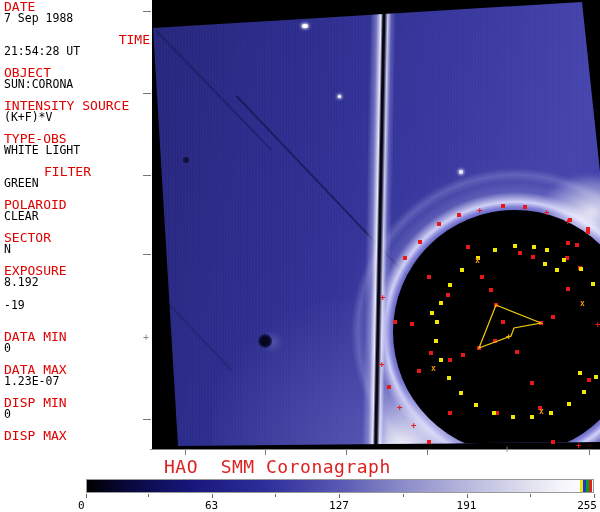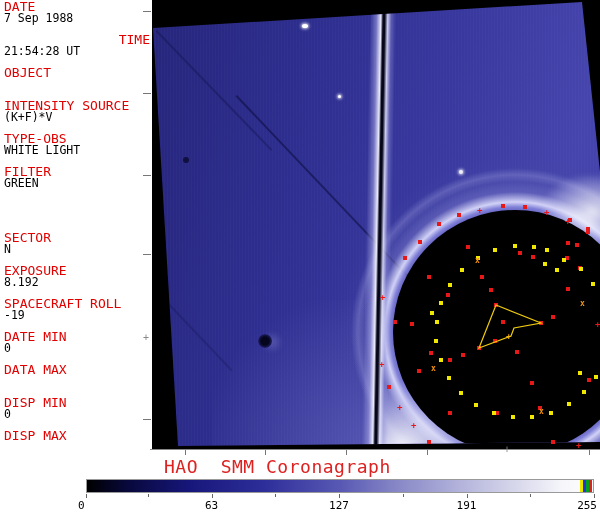--- a/index.html
+++ b/index.html
@@ -93,51 +93,56 @@
       <div class="field" style="top: 2px;">
         <div class="lbl" style="color: rgb(224, 0, 0);">DATE</div>
         <div class="val">7 Sep 1988</div>
       </div>
       <div class="field" style="top: 35px;">
         <div class="lbl" style="color: rgb(224, 0, 0); text-align: right;">TIME</div>
         <div class="val">21:54:28 UT</div>
       </div>
       <div class="field" style="top: 68px;">
         <div class="lbl" style="color: rgb(224, 0, 0);">OBJECT</div>
+        <div class="val">SUN:CORONA</div>
       </div>
       <div class="field" style="top: 101px;">
         <div class="lbl" style="color: rgb(224, 0, 0);">INTENSITY SOURCE</div>
         <div class="val">(K+F)*V</div>
       </div>
       <div class="field" style="top: 134px;">
         <div class="lbl" style="color: rgb(224, 0, 0);">TYPE-OBS</div>
         <div class="val">WHITE LIGHT</div>
       </div>
       <div class="field" style="top: 167px;">
-        <div class="lbl" style="color: rgb(224, 0, 0);">FILTER</div>
+        <div class="lbl" style="color: rgb(224, 0, 0); margin-left: 40px;">FILTER</div>
         <div class="val">GREEN</div>
+      </div>
+      <div class="field" style="top: 200px;">
+        <div class="lbl" style="color: rgb(224, 0, 0);">POLAROID</div>
+        <div class="val">CLEAR</div>
       </div>
       <div class="field" style="top: 233px;">
         <div class="lbl" style="color: rgb(224, 0, 0);">SECTOR</div>
         <div class="val">N</div>
       </div>
       <div class="field" style="top: 266px;">
         <div class="lbl" style="color: rgb(224, 0, 0);">EXPOSURE</div>
         <div class="val">8.192</div>
       </div>
       <div class="field" style="top: 299px;">
-        <div class="lbl" style="color: rgb(224, 0, 0);">SPACECRAFT ROLL</div>
         <div class="val">-19</div>
       </div>
       <div class="field" style="top: 332px;">
-        <div class="lbl" style="color: rgb(224, 0, 0);">DATE MIN</div>
+        <div class="lbl" style="color: rgb(224, 0, 0);">DATA MIN</div>
         <div class="val">0</div>
       </div>
       <div class="field" style="top: 365px;">
         <div class="lbl" style="color: rgb(224, 0, 0);">DATA MAX</div>
+        <div class="val">1.23E-07</div>
       </div>
       <div class="field" style="top: 398px;">
         <div class="lbl" style="color: rgb(224, 0, 0);">DISP MIN</div>
         <div class="val">0</div>
       </div>
       <div class="field" style="top: 431px;">
         <div class="lbl" style="color: rgb(224, 0, 0);">DISP MAX</div>
       </div>
     </aside>
 

